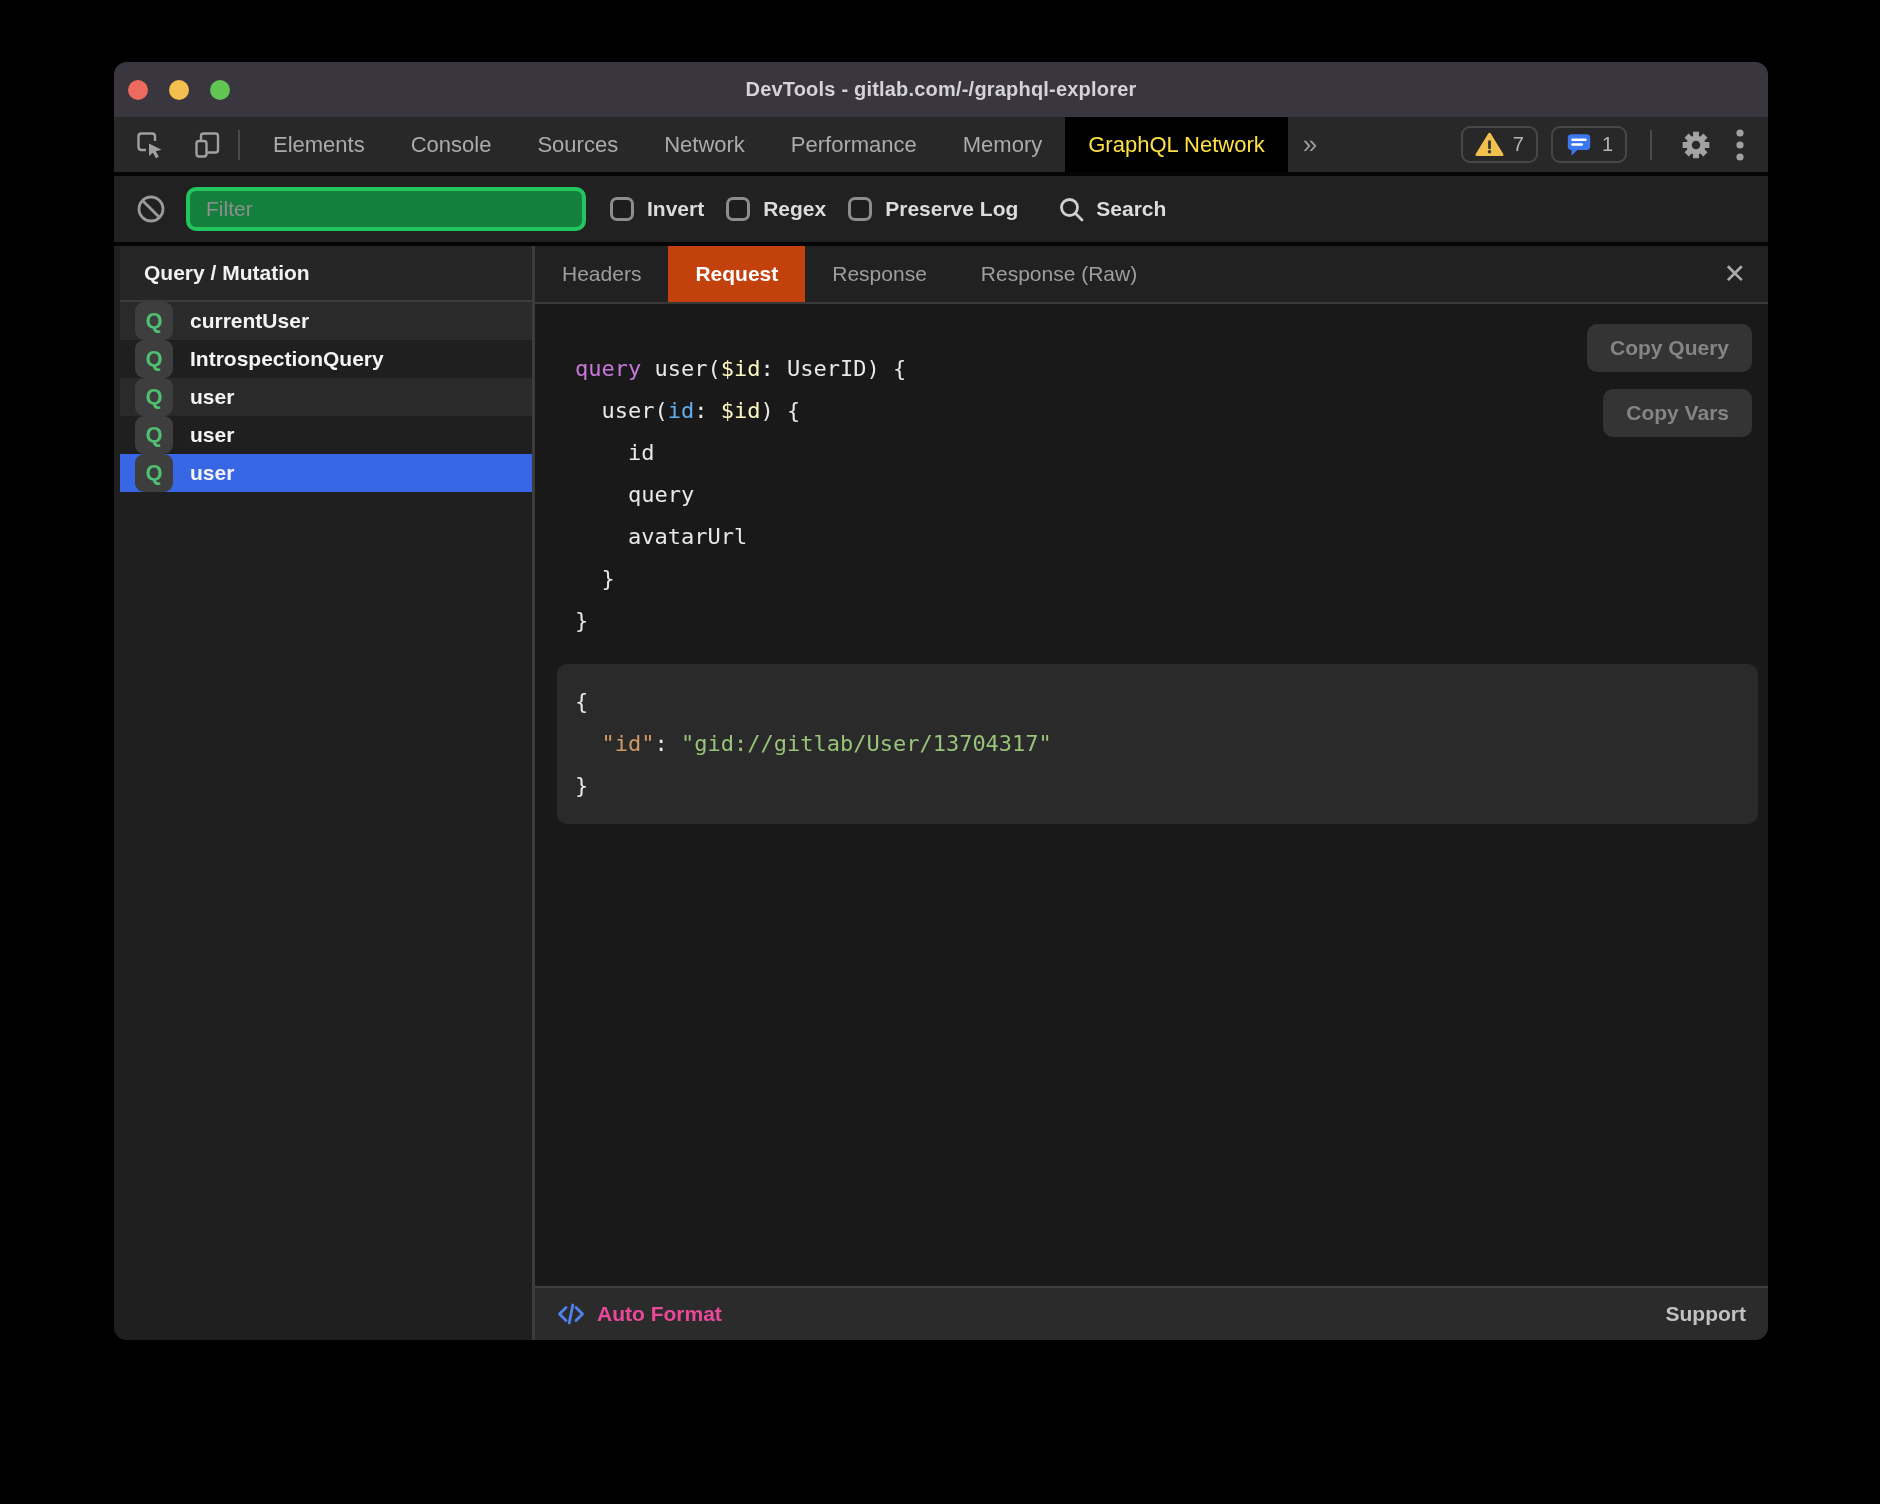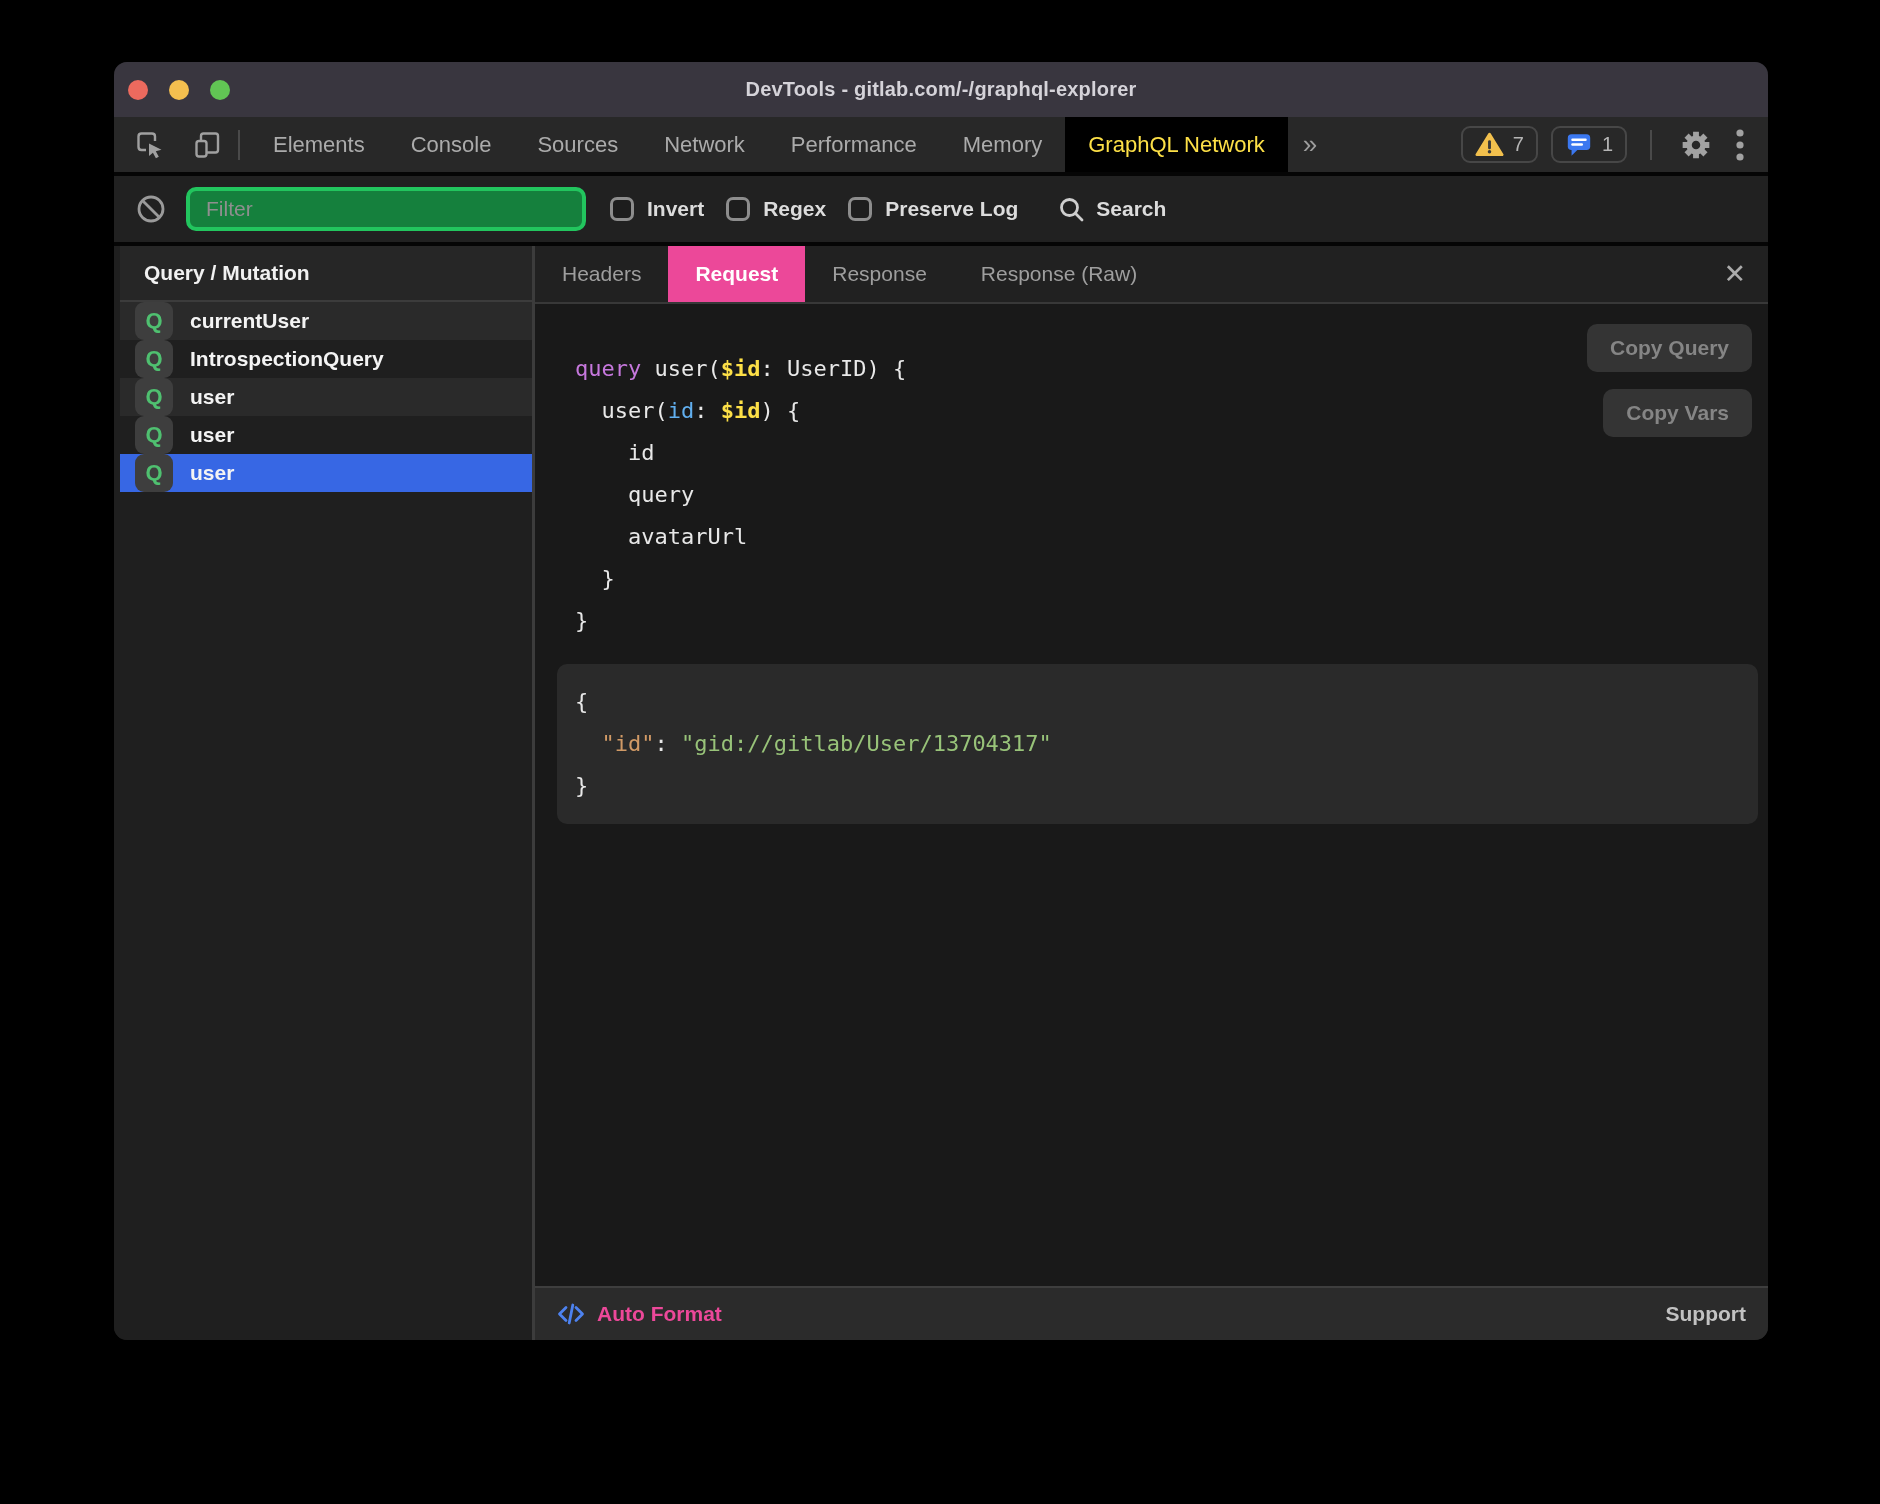--- a/index.html
+++ b/index.html
@@ -58,30 +58,30 @@
   .lp-row.odd { background: #2a2a2a; }
   .lp-row.even { background: #1f1f1f; }
   .lp-row.selected { background: #3767e4; }
   .q-badge { width: 38px; height: 38px; border-radius: 9px; background: #3e3e3e; color: #4fc070;
     display: flex; align-items: center; justify-content: center; font-size: 22px; font-weight: bold; }
   .lp-label { color: #f4f4f4; font-size: 21px; font-weight: bold; }
 
   .right-panel { flex: 1; min-width: 0; display: flex; flex-direction: column; background: #191919; }
   .rp-tabs { flex: 0 0 58px; background: #212121; border-bottom: 2px solid #383838; display: flex; align-items: stretch; }
   .rp-tab { display: flex; align-items: center; padding: 0 27px; color: #9e9e9e; font-size: 21px; cursor: default; }
-  .rp-tab.active { background: #ec4899; color: #fff; font-weight: bold; }
+  .rp-tab.active { background: #c2410c; color: #fff; font-weight: bold; }
   .rp-close { margin-left: auto; align-self: center; margin-right: 22px; color: #ababab; font-size: 27px; line-height: 1; }
 
   .rp-body { flex: 1; position: relative; min-height: 0; overflow: hidden; }
   .code-block { margin: 44px 0 0 40px; }
   .code-line { white-space: pre; font-family: "DejaVu Sans Mono", monospace; font-size: 22px;
     line-height: 42px; height: 42px; }
   .tk-pl   { color: #e8e8e8; }
   .tk-kw   { color: #c678dd; }
-  .tk-var  { color: #fde047; font-weight: bold; }
+  .tk-var  { color: #fef9c3; }
   .tk-attr { color: #61afef; }
   .tk-str  { color: #98c379; }
   .tk-key  { color: #d19a66; }
 
   .vars-box { margin: 22px 10px 0 22px; background: #2a2a2a; border-radius: 10px; padding: 17px 18px; }
   .vars-box .code-block { margin: 0; }
 
   .copy-stack { position: absolute; top: 20px; right: 16px; display: flex; flex-direction: column;
     align-items: flex-end; gap: 17px; }
   .copy-btn { background: #343434; border: none; border-radius: 10px; padding: 12px 23px;

